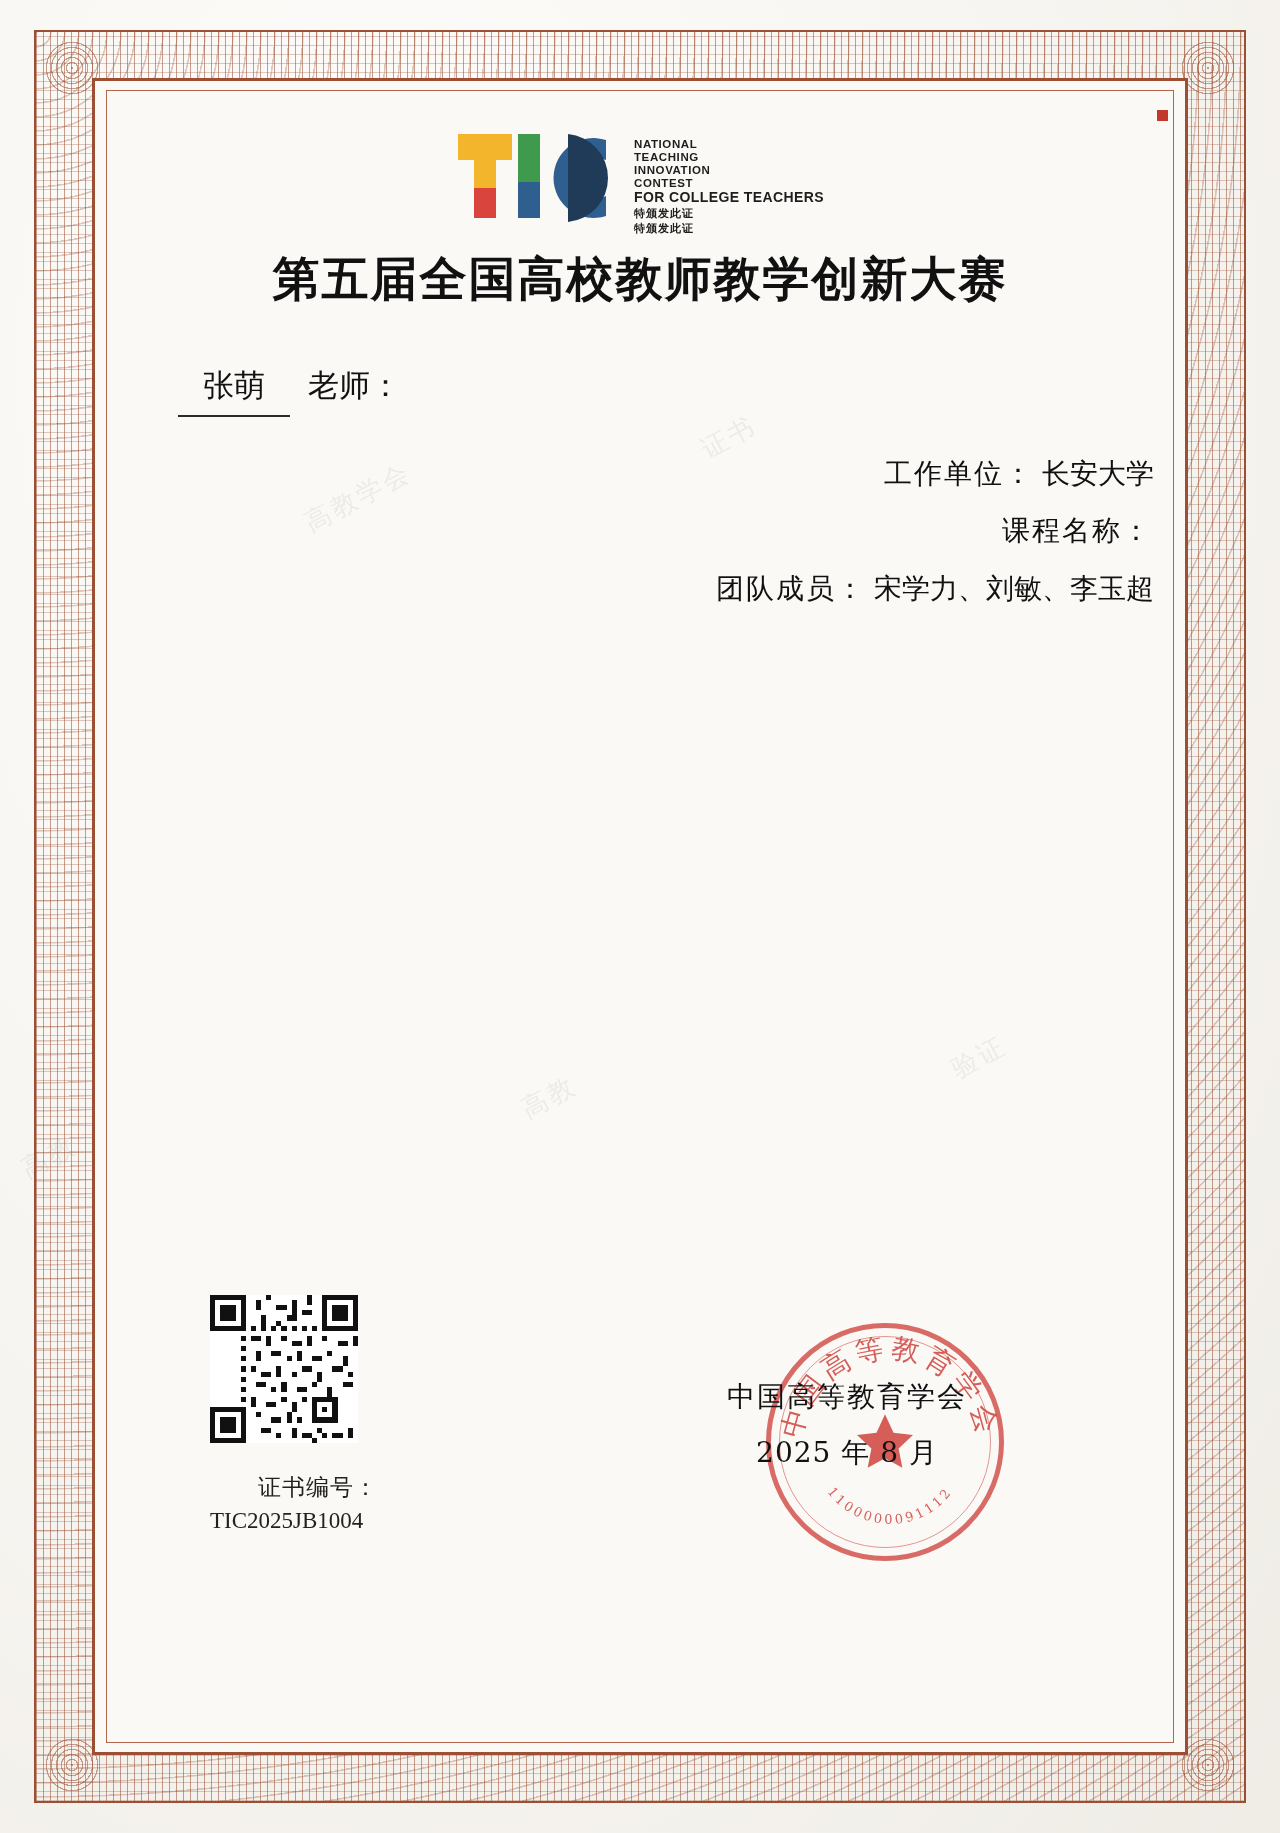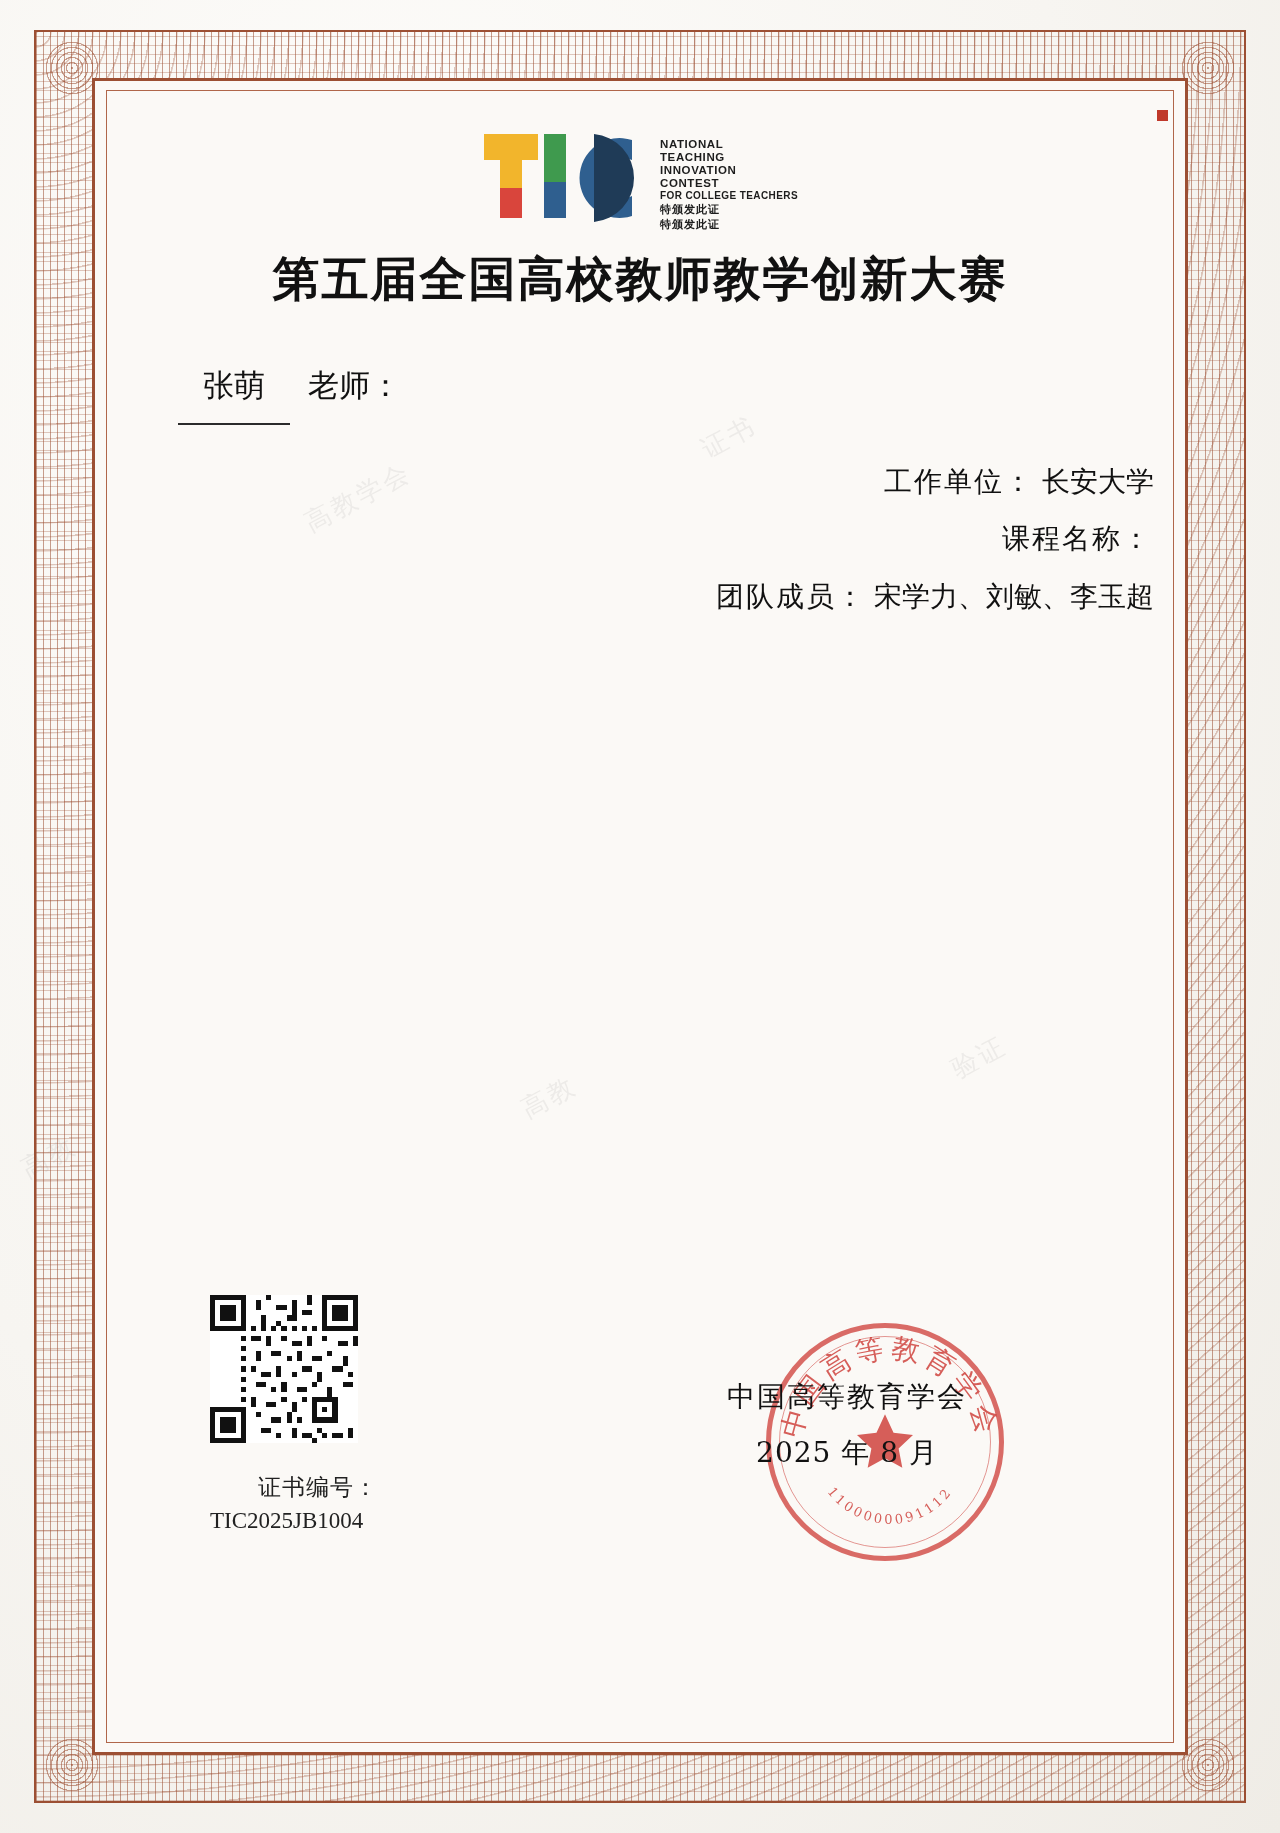--- a/index.html
+++ b/index.html
@@ -118,21 +118,21 @@
     color: #1d1d1d;
   }
   .logo-text .en {
     font-family: "Liberation Sans", sans-serif;
     font-size: 11.5px;
     font-weight: bold;
     letter-spacing: 0.6px;
     text-transform: uppercase;
   }
   .logo-text .en.small {
-    font-size: 10px;
+    font-size: 14px;
     font-weight: bold;
     letter-spacing: 0.4px;
   }
   .logo-text .cn {
     font-family: "DejaVu Sans", "Liberation Sans", sans-serif;
     font-size: 11px;
     font-weight: bold;
     letter-spacing: 1px;
     margin-top: 3px;
   }
@@ -173,21 +173,21 @@
     align-items: baseline;
     font-size: 31px;
     color: #111;
     font-family: "DejaVu Serif", "Liberation Serif", serif;
   }
   .recipient-name {
     display: inline-block;
     min-width: 112px;
     text-align: center;
     border-bottom: 2px solid #2b2b2b;
-    padding-bottom: 16px;
+    padding-bottom: 8px;
     font-weight: normal;
   }
   .recipient-suffix {
     margin-left: 18px;
   }
 
   
   .body-para {
     margin-top: 40px;
     padding: 0 36px 0 38px;

